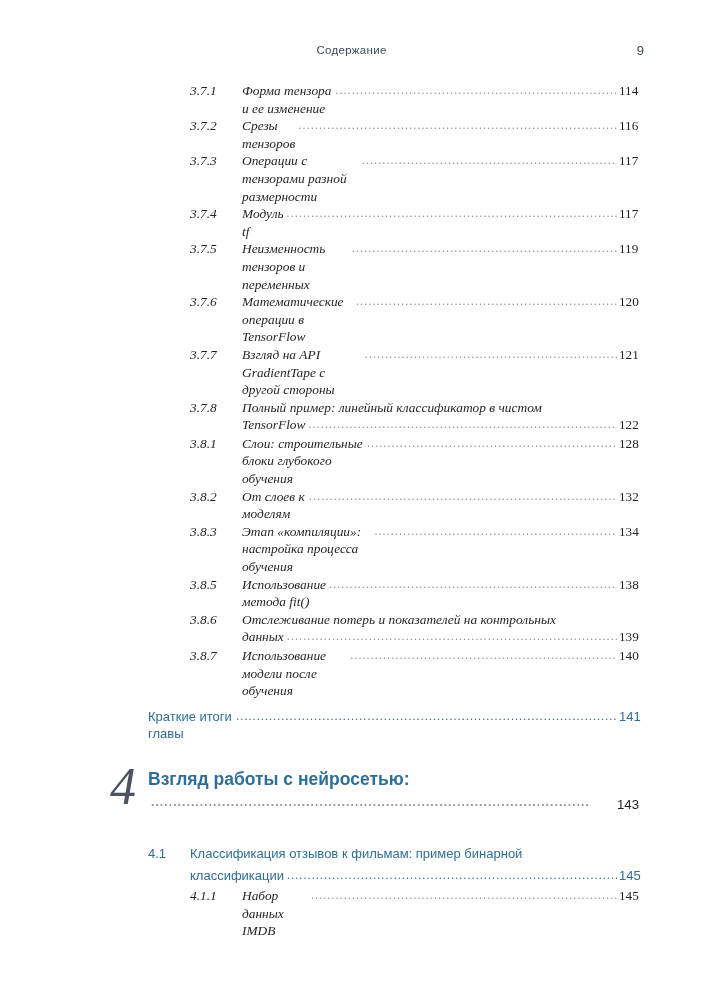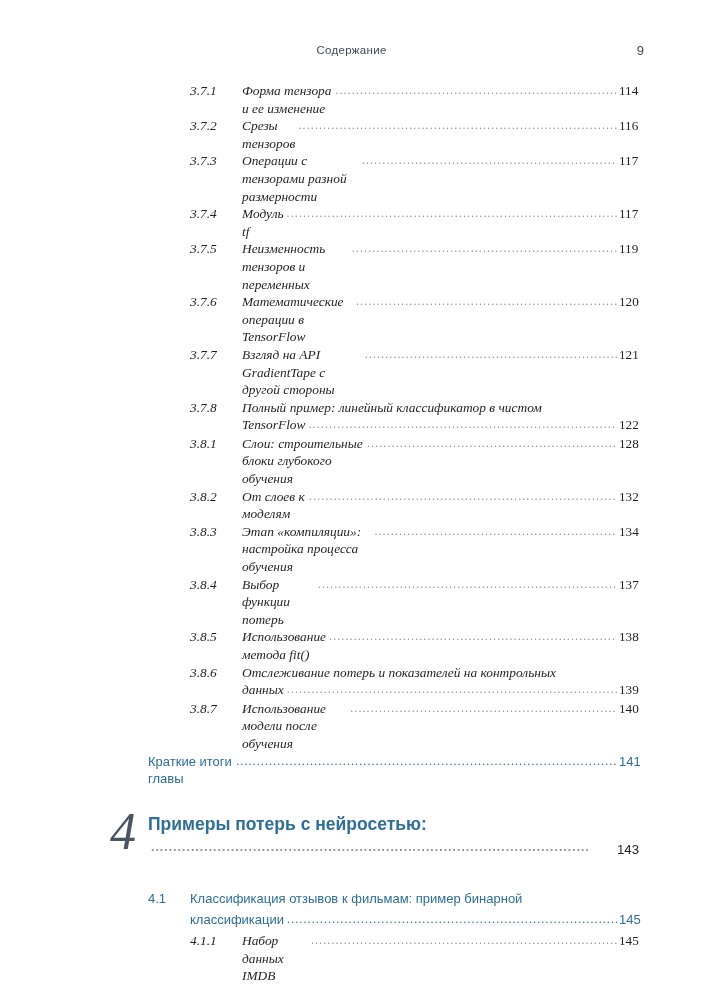--- a/index.html
+++ b/index.html
@@ -79,21 +79,21 @@
   .lvl3 .txt { font-style: italic; }
 
   
   .lvl2 { padding-left: 28px; margin-top: 4px; margin-bottom: 2px; }
   .lvl2 .num { width: 42px; color: #2d6f97; font-style: normal; font-family: "Liberation Sans", sans-serif; font-size: 13px; }
   .lvl2 .txt { color: #2d6f97; font-family: "Liberation Sans", sans-serif; font-size: 13px; }
   .lvl2 .dots { color: #2d6f97; }
   .lvl2 .pg { color: #2d6f97; font-family: "Liberation Sans", sans-serif; font-size: 13px; }
 
   
-  .summary { padding-left: 28px; }
+  .summary { padding-left: 28px; margin-top: 8px; }
   .summary .txt { color: #2d6f97; font-family: "Liberation Sans", sans-serif; font-size: 13px; }
   .summary .dots { color: #2d6f97; }
   .summary .pg { color: #2d6f97; font-family: "Liberation Sans", sans-serif; font-size: 13px; }
 
   .txt {
     flex: 0 1 auto;
     white-space: normal;
   }
 
   .dots {
@@ -243,26 +243,20 @@
           <span class="dots"></span>
           <span class="pg">132</span>
         </div>
         <div class="row lvl3">
           <span class="num">3.8.3</span>
           <span class="txt">Этап «компиляции»: настройка процесса обучения</span>
           <span class="dots"></span>
           <span class="pg">134</span>
         </div>
         <div class="row lvl3">
-          <span class="num">3.8.4</span>
-          <span class="txt">Выбор функции потерь</span>
-          <span class="dots"></span>
-          <span class="pg">137</span>
-        </div>
-        <div class="row lvl3">
           <span class="num">3.8.5</span>
           <span class="txt">Использование метода fit()</span>
           <span class="dots"></span>
           <span class="pg">138</span>
         </div>
         <div class="row lvl3">
           <span class="num">3.8.6</span>
           <span class="txt">Отслеживание потерь и показателей на контрольных</span>
         </div>
         <div class="row lvl3">
@@ -280,21 +274,21 @@
         <div class="row summary">
           <span class="txt">Краткие итоги главы</span>
           <span class="dots"></span>
           <span class="pg">141</span>
         </div>
       </div>
 
     <div class="chapter">
       <div class="chnum">4</div>
       <div class="chtitle">
-        <div>Примеры потерь с нейросетью:</div>
+        <div>Взгляд работы с нейросетью:</div>
         <div class="chline2">
           <span class="dots"></span>
           <span class="pg">143</span>
         </div>
       </div>
     </div>
 
     <div id="list-after">
         <div class="row lvl2">
           <span class="num">4.1</span>

